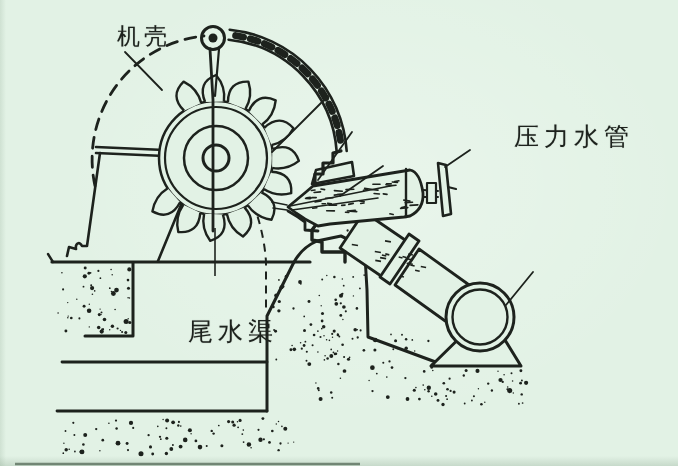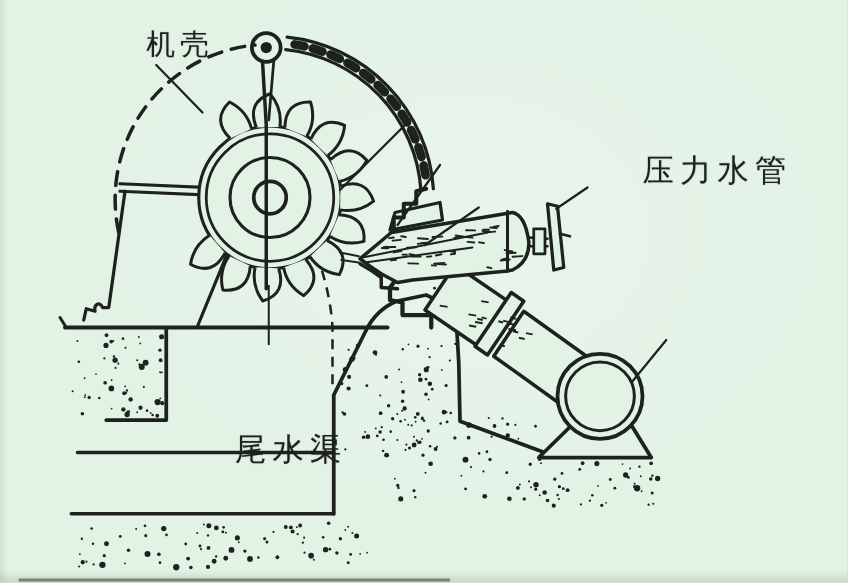--- a/index.html
+++ b/index.html
@@ -491,14 +491,14 @@
       <line x1="383" y1="166" x2="340" y2="196"></line>
       <line x1="470" y1="150" x2="445" y2="167"></line>
       <line x1="533" y1="272" x2="506" y2="305"></line>
     </g>
 
     <path d="M15,464 L360,464" stroke="rgba(40,60,42,0.55)" stroke-width="2.5" fill="none"></path>
   </svg>
 
   <div class="lbl small" style="left:70px;top:25px">机壳</div>
   <div class="lbl" style="left:467px;top:124px">压力水管</div>
-  <div class="lbl" style="left:141px;top:347px">尾水渠</div>
+  <div class="lbl" style="left:141px;top:319px">尾水渠</div>
 </div>
 
 </body></html>

